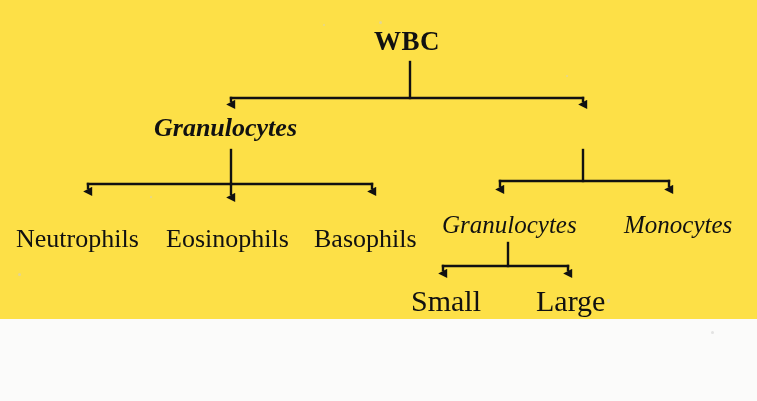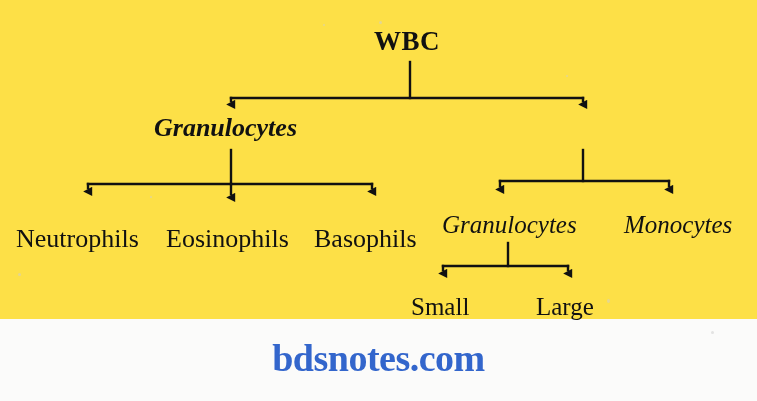--- a/index.html
+++ b/index.html
@@ -66,23 +66,23 @@
   .n-l3i {
     font-size: 25px;
     font-style: italic;
     font-weight: normal;
     top: 212px;
   }
   .n-lymphocytes { left: 442px; }
   .n-monocytes   { left: 624px; }
   
   .n-l4 {
-    font-size: 25px;
+    font-size: 30px;
     font-weight: normal;
-    top: 294px;
+    top: 286px;
   }
   .n-small { left: 411px; }
   .n-large { left: 536px; text-align: right; }
   
   .watermark {
     position: absolute;
     left: 0;
     right: 0;
     top: 336px;
     text-align: center;
@@ -161,21 +161,20 @@
   <div class="node n-l3 n-basophils">Basophils</div>
 
   <div class="node n-l3i n-lymphocytes">Granulocytes</div>
 
   <div class="node n-l3i n-monocytes">Monocytes</div>
 
   <div class="node n-l4 n-small">Small</div>
 
   <div class="node n-l4 n-large">Large</div>
 
-  <div class="watermark">bdsnotes.com</div>
 
   <div class="speck" style="left:379px;top:21px;width:3px;height:3px;"></div>
   <div class="speck" style="left:323px;top:24px;width:2px;height:2px;"></div>
   <div class="speck" style="left:566px;top:75px;width:2px;height:2px;"></div>
   <div class="speck" style="left:607px;top:299px;width:3px;height:4px;"></div>
   <div class="speck" style="left:18px;top:273px;width:3px;height:3px;"></div>
   <div class="speck" style="left:711px;top:331px;width:3px;height:3px;"></div>
   <div class="speck" style="left:150px;top:196px;width:2px;height:2px;"></div>
 
 </div>

